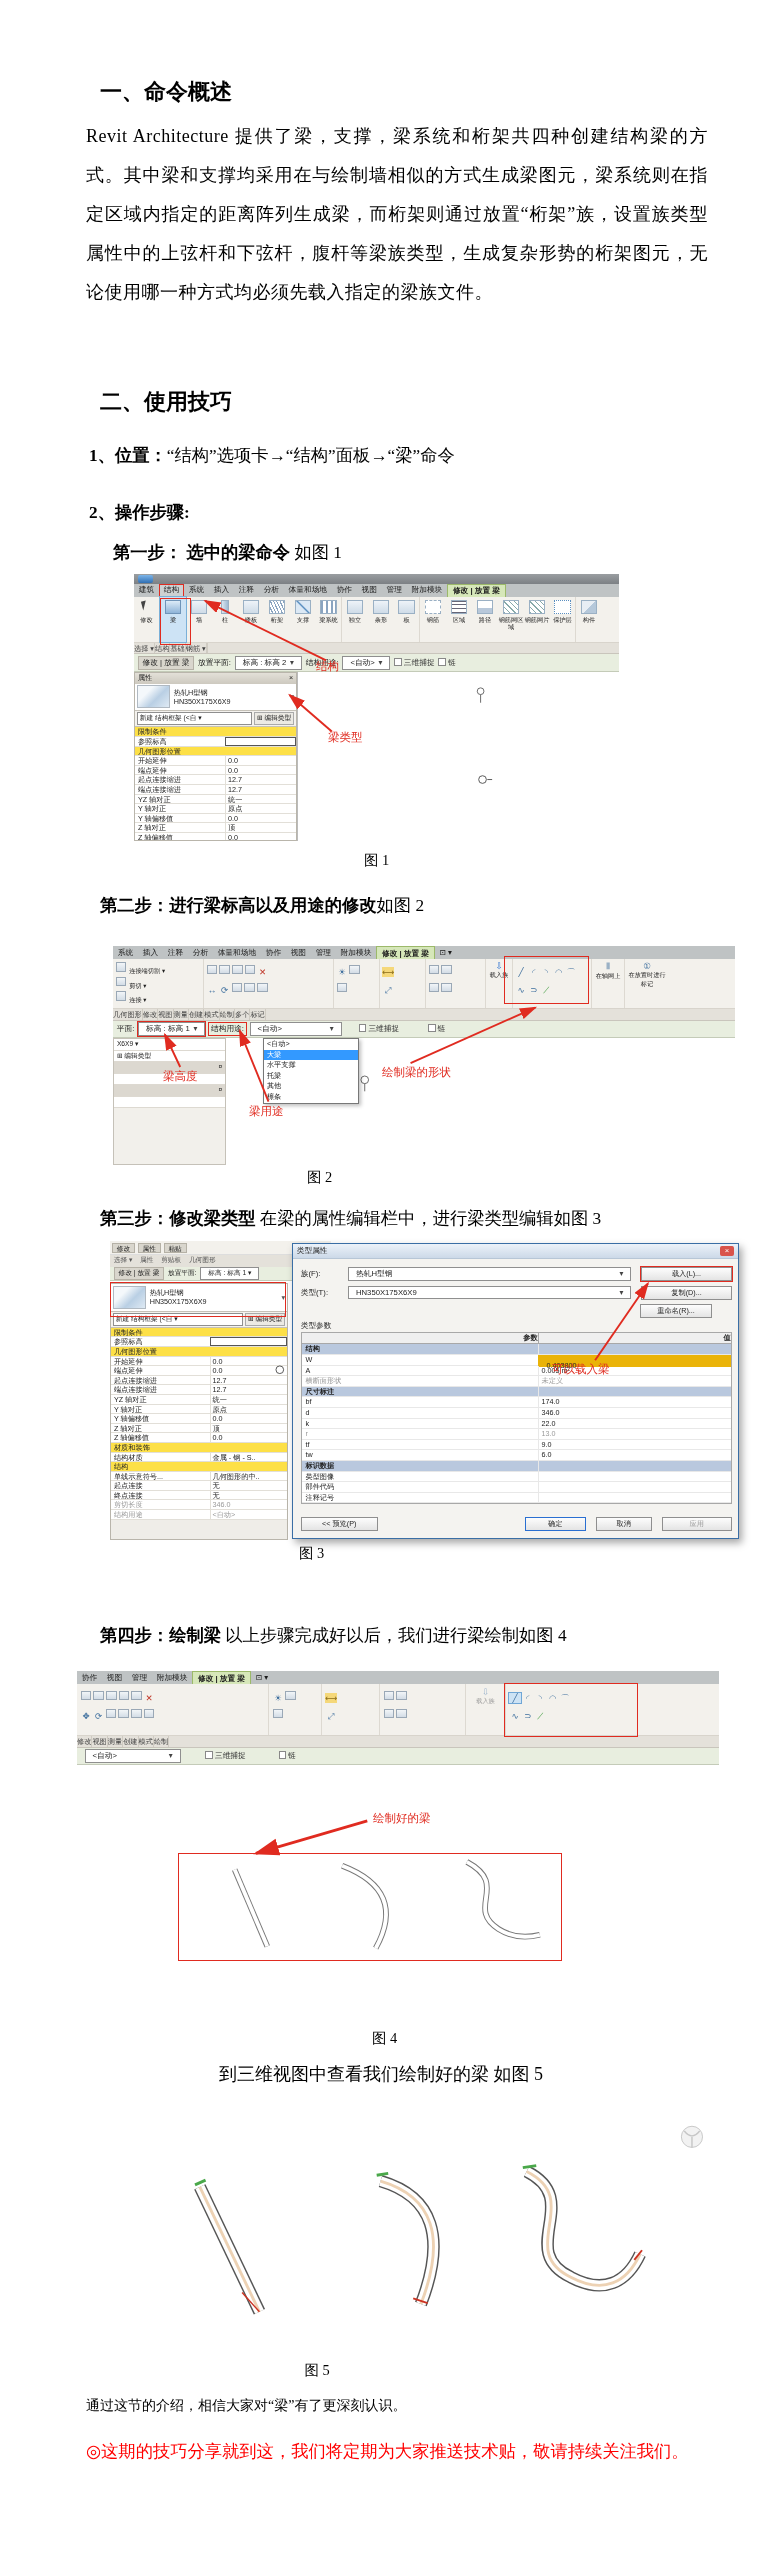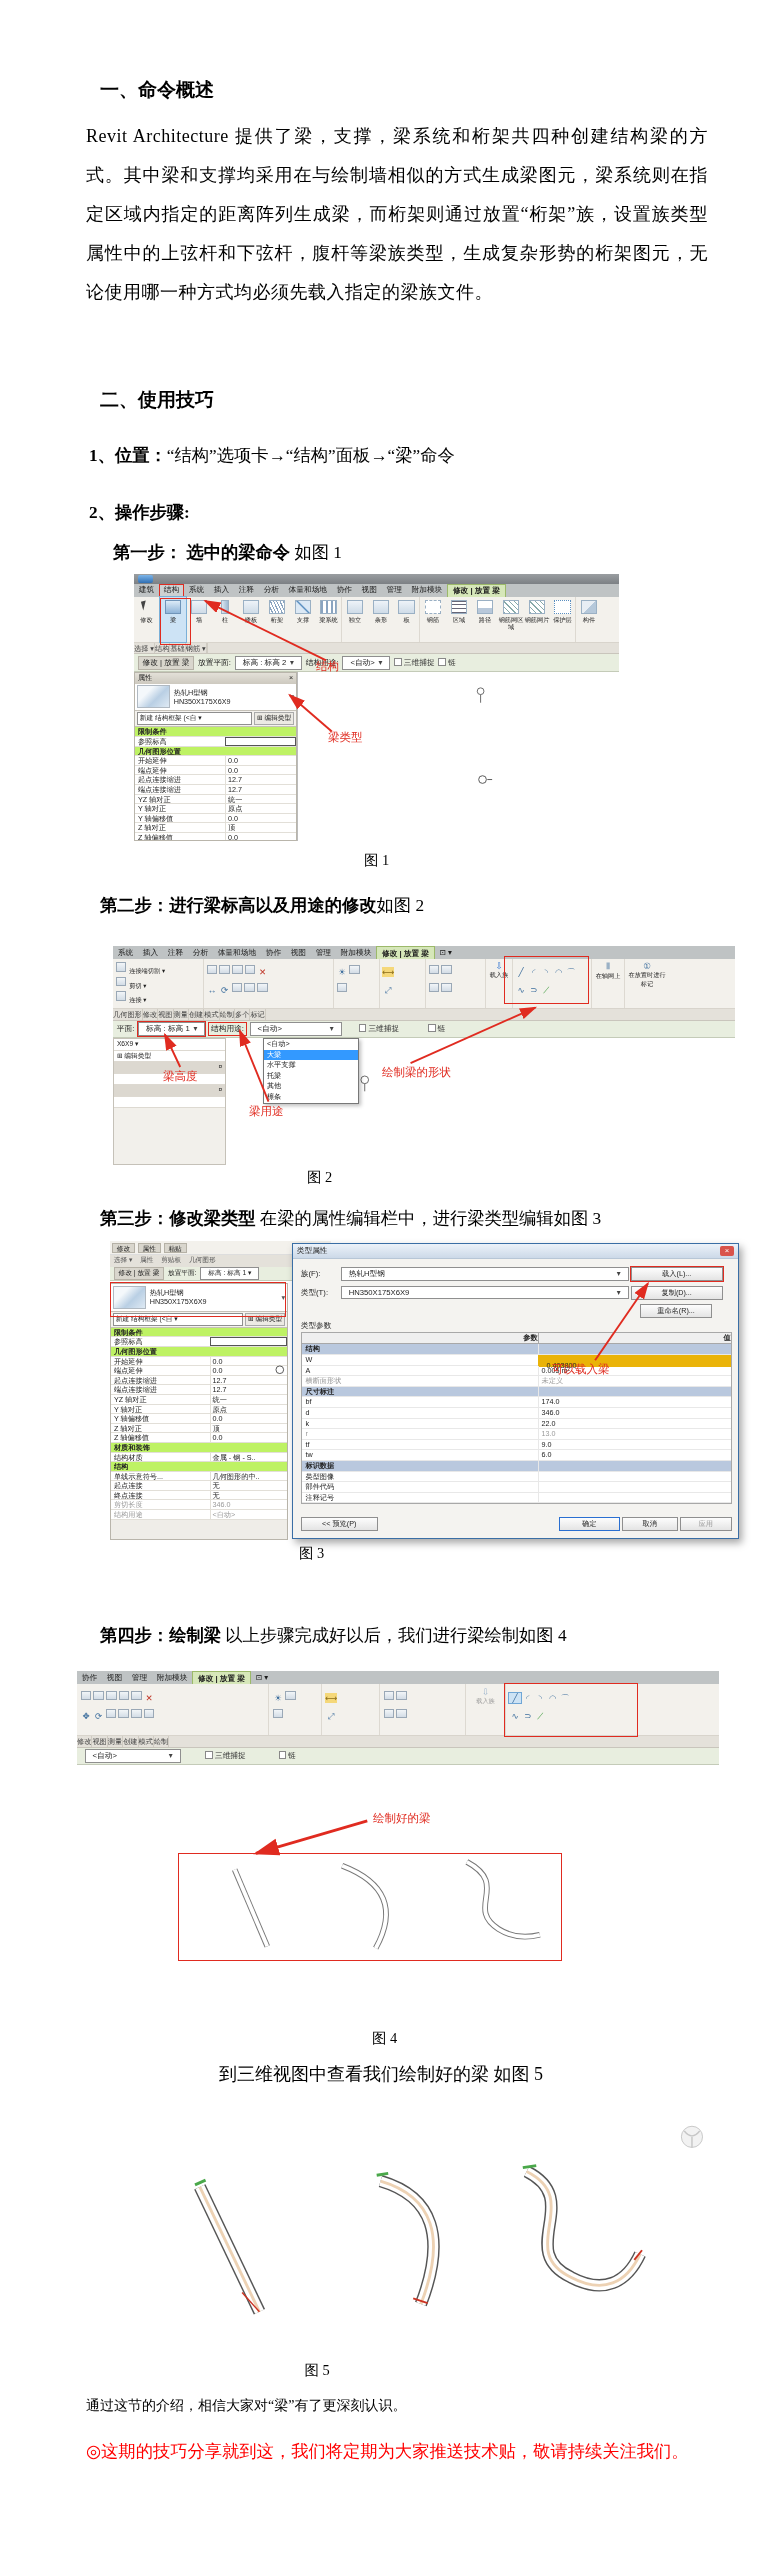--- a/index.html
+++ b/index.html
@@ -1,19 +1,19 @@
 <!DOCTYPE html>
 <html><head>
 <meta charset="utf-8">
 <style>
   *{margin:0;padding:0;box-sizing:border-box}
   html,body{background:#fff}
   body{width:762px;height:2576px;position:relative;font-family:"Liberation Serif","DejaVu Serif",serif;color:#000;overflow:hidden}
   .abs{position:absolute}
-  .h{font-weight:bold;font-size:19px;font-family:"Liberation Serif",serif}
+  .h{font-weight:bold;font-size:22px;font-family:"Liberation Serif",serif}
   .para{font-size:18px;line-height:39px;text-align:justify;letter-spacing:0.5px}
   .tip,.step{font-size:17.3px;white-space:nowrap}
   .tip b,.step b{font-weight:bold}
   .cap{font-size:14.4px;text-align:center;font-family:"Liberation Serif",serif}
   .note{font-size:18px;text-align:center}
   .closing{font-size:14px}
   .footer{font-size:17.3px;line-height:36px;color:#f00}
 
   
   .fig{position:absolute;font-family:"Liberation Sans","DejaVu Sans",sans-serif;color:#222;background:#fff}
@@ -64,35 +64,35 @@
   .preview{background:#fff;border-bottom:1px solid #c5c1b8;display:flex;align-items:center;gap:3.8px;padding:1.9px}
   .pvimg{width:33px;height:23px;background:linear-gradient(135deg,#f4f8fb 30%,#b9cfe4 60%,#dfeaf4);border:1px solid #b0b9c2}
   .pvtxt{font-size:7.2px;line-height:1.3}
   .pvdd{margin-left:auto;color:#555}
   .selrow{display:flex;gap:1.9px;padding:1px 1.9px;border-bottom:1px solid #c5c1b8;background:#f4f2ee}
   .selrow .chip{flex:1;font-size:6.7px;padding:1px 1.9px}
   .etbtn{font-size:6.7px;border:1px solid #aaa;background:#eceae4;padding:1px 1.9px;white-space:nowrap}
   .prow{display:flex;height:9.6px;line-height:9.6px;background:#fff;border-bottom:1px solid #e2dfd8}
   .prow .plabel{width:56%;padding-left:2.9px;overflow:hidden;white-space:nowrap}
   .prow .pval{width:44%;border-left:1px solid #e2dfd8;padding-left:1.9px;overflow:hidden;white-space:nowrap}
-  .prow.sec{background:#bef264;font-weight:bold}
+  .prow.sec{background:#fde047;font-weight:normal}
   .prow.sec .pval{border-left:none}
   .prow.inputcell .pval{border:1px solid #555;background:#fff}
   .prow.dim{color:#999}
 
   
   .rbox{position:absolute;border:1.9px solid #e02b20;pointer-events:none;z-index:9}
   .ann{position:absolute;color:#e02b20;font-size:11.5px;white-space:nowrap;z-index:10;font-family:"Liberation Sans",sans-serif}
   svg.arrow{position:absolute;left:0;top:0;width:100%;height:100%;pointer-events:none;overflow:visible;z-index:8}
 
   
   .dlg{position:absolute;background:#f4f3f0;border:1px solid #3a6ea5;box-shadow:2.9px 3.8px 7.7px rgba(0,0,0,.35);z-index:5;font-size:7.7px}
   .dtitle{height:15.4px;background:linear-gradient(180deg,#ecf2f9,#ccd9e8);display:flex;align-items:center;justify-content:space-between;padding:0 3.8px;border-bottom:1px solid #b7c6d6}
   .dx{width:14.4px;height:10.6px;background:#d9534a;color:#fff;font-size:7.7px;line-height:10.6px;text-align:center;border-radius:1.9px}
-  .drowline{position:absolute;display:flex;align-items:center;gap:2px;font-size:7.7px}
+  .drowline{position:absolute;display:flex;align-items:center;gap:10px;font-size:7.7px}
   .dbtn{border:1px solid #8f8f8f;background:linear-gradient(180deg,#fdfdfd,#e4e4e4);padding:1px 0;text-align:center;font-size:7.2px}
   .dbtn.redout{outline:1.9px solid #e02b20}
   .dtable{position:absolute;border:1px solid #a8a8a8;background:#fff}
   .dthead{display:flex;height:11.5px;background:#efefef;border-bottom:1px solid #a8a8a8;font-size:7.2px;font-weight:bold}
   .dthead span{text-align:right}
   .drow{display:flex;height:10.6px;line-height:10.6px;border-bottom:1px solid #e8e8e8;font-size:7.2px}
   .drow .dlabel{width:55%;padding-left:3.8px}
   .drow .dval{width:45%;border-left:1px solid #e8e8e8;padding-left:2.9px}
   .drow.sec{background:#b9c8de;font-weight:bold}
   .drow.dim{color:#999}
@@ -620,21 +620,21 @@
         <div class="drow">
         <span class="dlabel">注释记号</span>
           <span class="dval"></span>
       </div>
     </div>
     <div class="drowline" style="left:7.7px;top:273px;width:431px">
       <span class="dbtn" style="width:77px">&lt;&lt; 预览(P)</span>
       <span style="flex:1"></span>
       <span class="dbtn" style="width:61px;border:1.9px solid #2a6fd1">确定</span>
       <span class="dbtn" style="width:56px">取消</span>
-      <span class="dbtn" style="width:52px;color:#999">应用</span>
+      <span class="dbtn" style="width:70px;color:#999">应用</span>
     </div>
   </div>
   <div class="ann" style="left:442px;top:121px">可以载入梁</div>
   <svg class="arrow" style="z-index:11" viewBox="0 0 660 314" width="634" height="302">
     <defs>
         <marker id="ah3" markerWidth="10" markerHeight="8" refX="8" refY="3" orient="auto">
           <path d="M0,0 L9,3 L0,6 Z" fill="#e02b20"></path>
         </marker>
       </defs>
     <line x1="505" y1="124" x2="560" y2="44" stroke="#e02b20" stroke-width="2" marker-end="url(#ah3)"></line>

